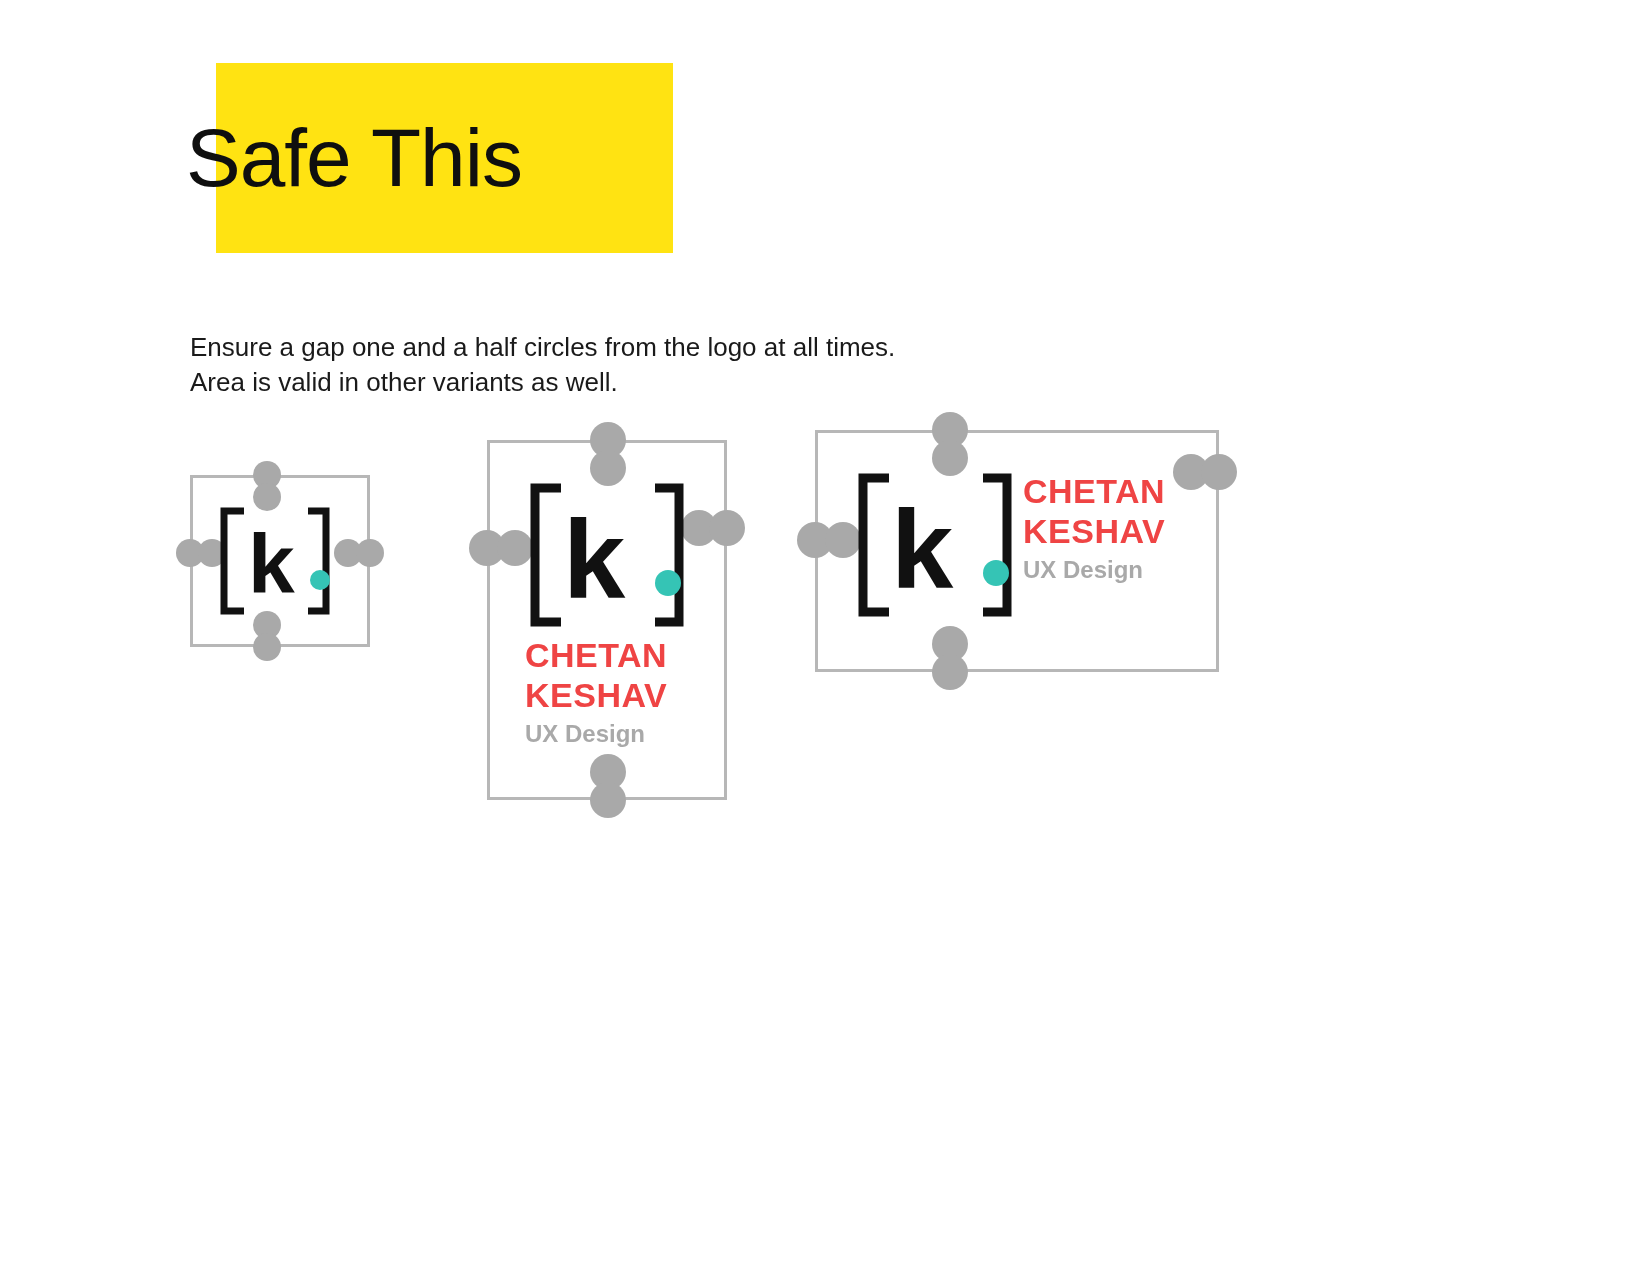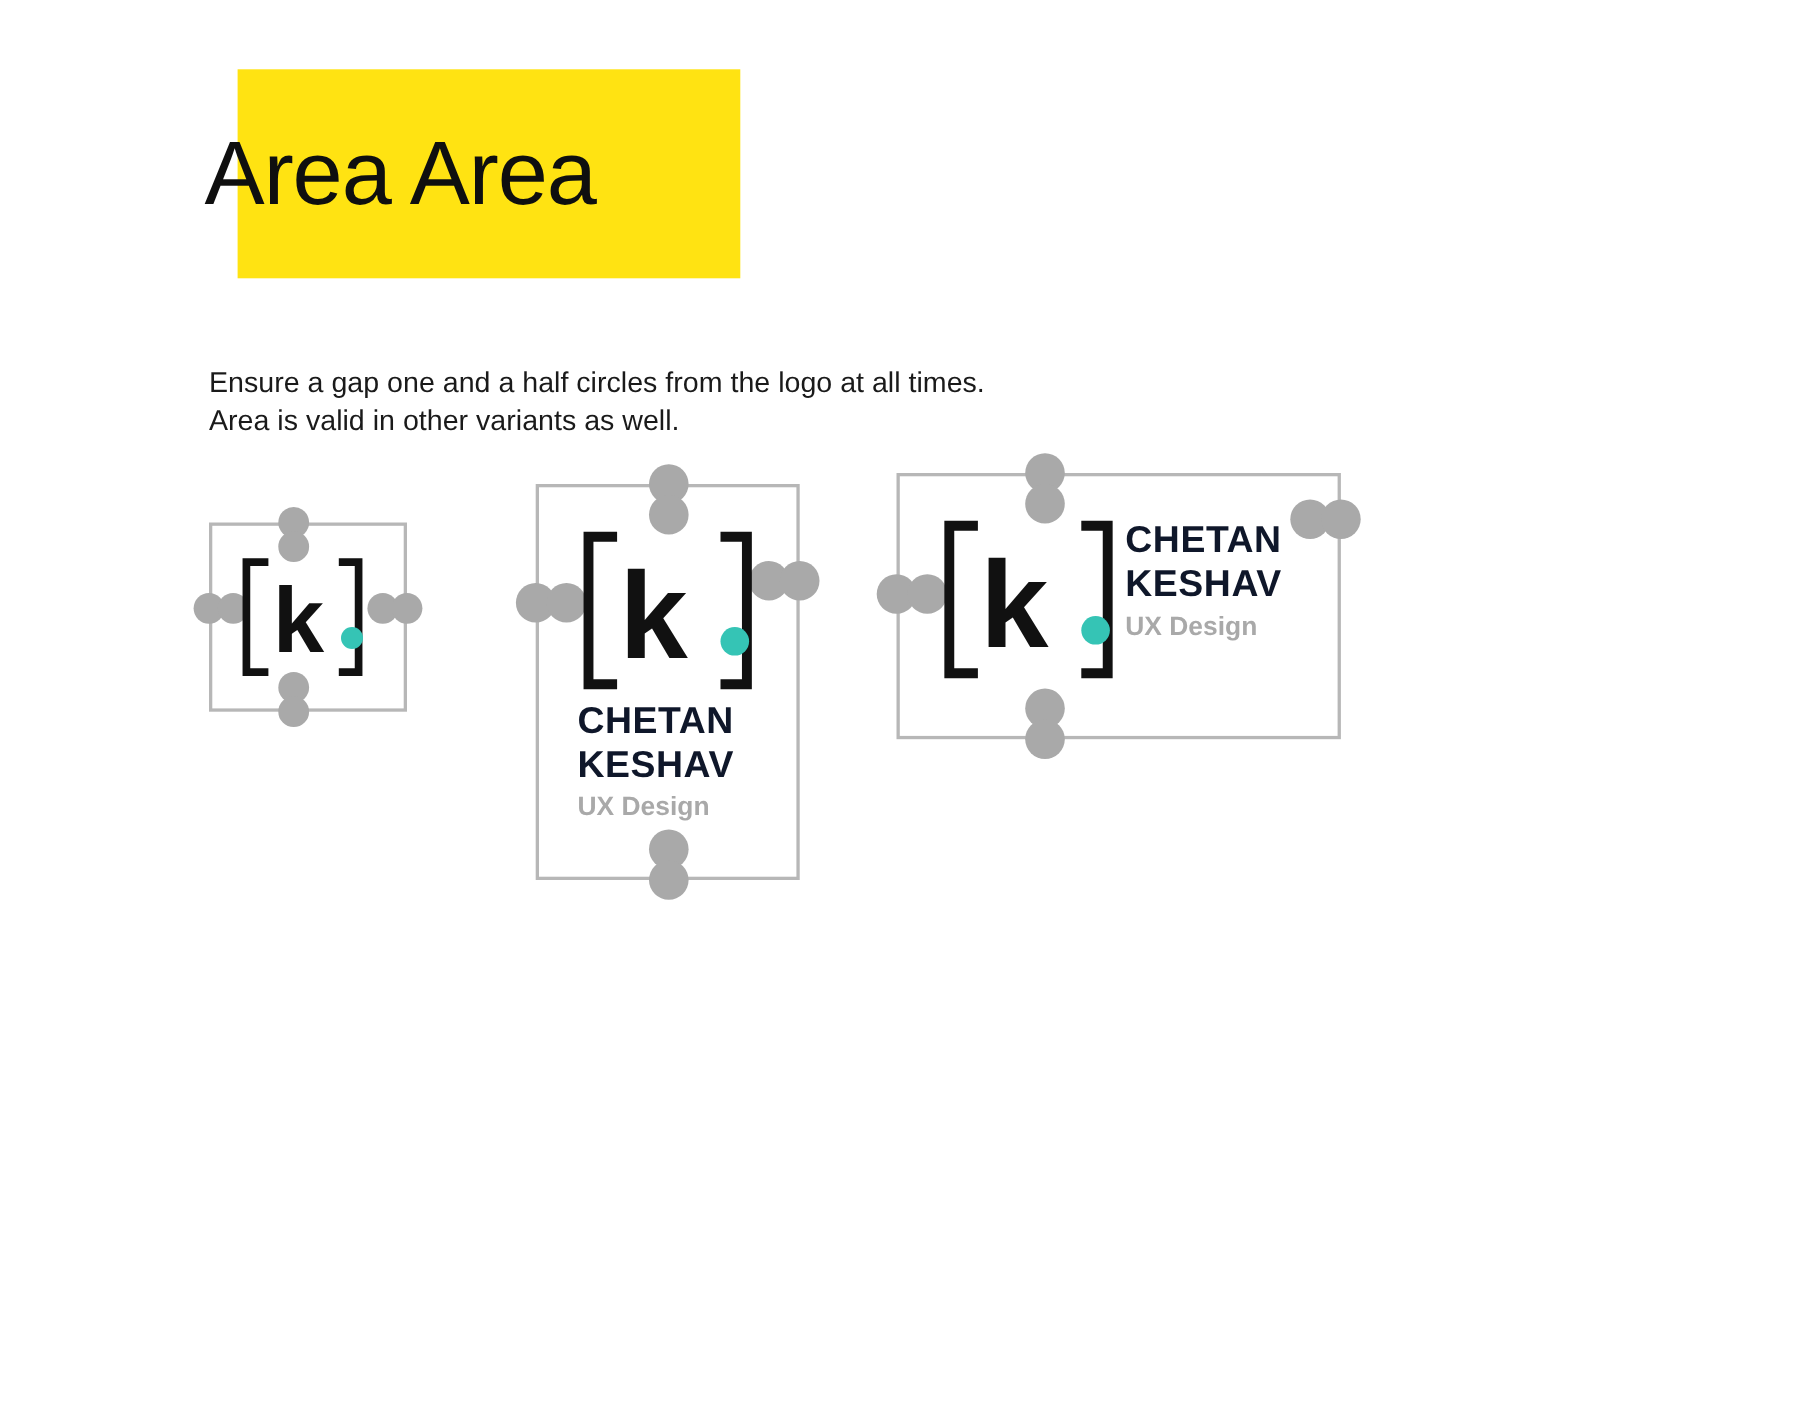--- a/index.html
+++ b/index.html
@@ -65,41 +65,41 @@
     position: absolute;
     border-radius: 50%;
     background: #a9a9a9;
   }
   .logo-k-wrap {
     position: absolute;
   }
   .logo-text {
     position: absolute;
     font-weight: bold;
-    color: #0f172a;
+    color: #ef4444;
     line-height: 1.0;
     letter-spacing: 0.5px;
   }
   .logo-sub {
     position: absolute;
     font-weight: bold;
     color: #a9a9a9;
     line-height: 1.0;
   }
   .teal-dot {
     position: absolute;
     border-radius: 50%;
     background: #35c4b5;
   }
 </style>
 </head>
 <body>
 
 <div class="title-block">
-  <div class="title-text">Area Area</div>
+  <div class="title-text">Safe This</div>
 </div>
 
 <div class="description">Ensure a gap one and a half circles from the logo at all times. Area is valid in other variants as well.</div>
 
 <div class="demo" style="left:190px; top:475px; width:200px; height:190px;">
 
   <div class="safe-box" style="left:0px; top:0px; width:180px; height:172px;"></div>
 
   <div class="dot" style="left:63px; top:-14px; width:28px; height:28px;"></div>
   <div class="dot" style="left:63px; top:8px; width:28px; height:28px;"></div>

